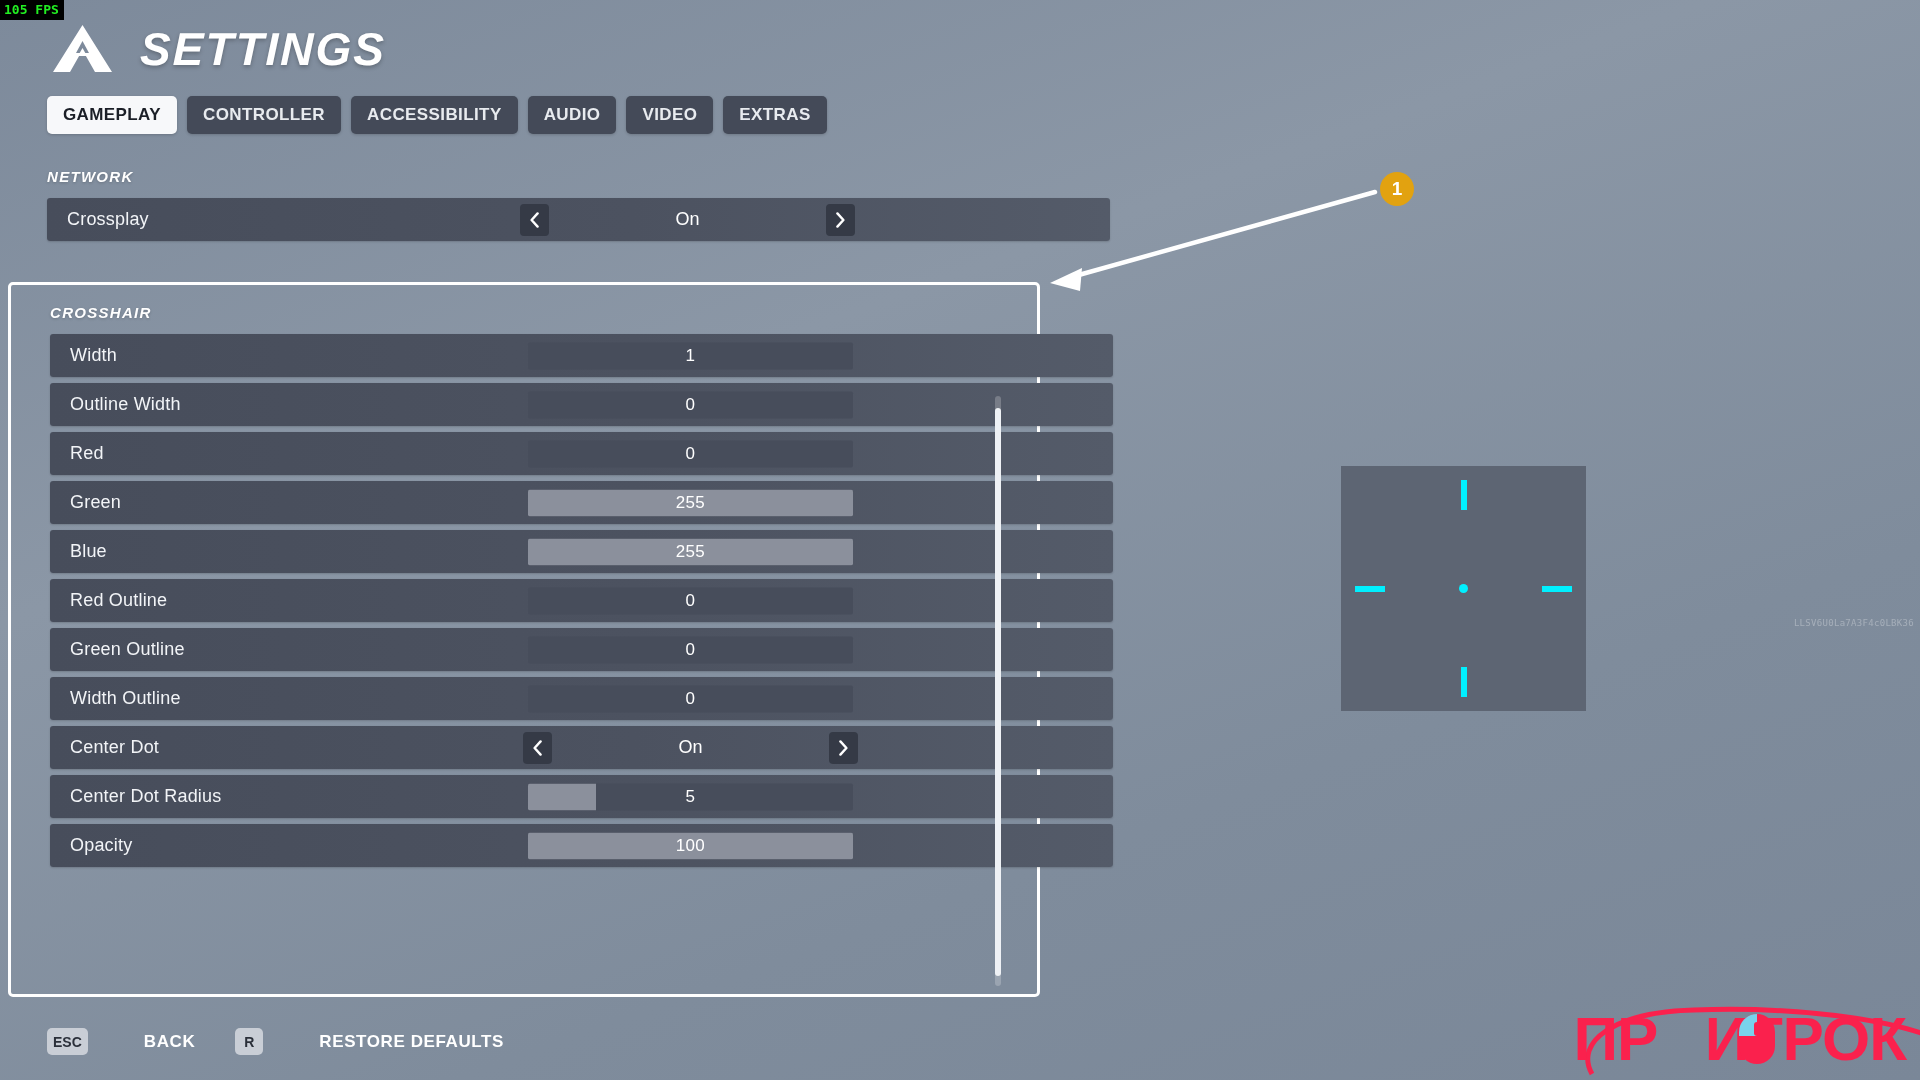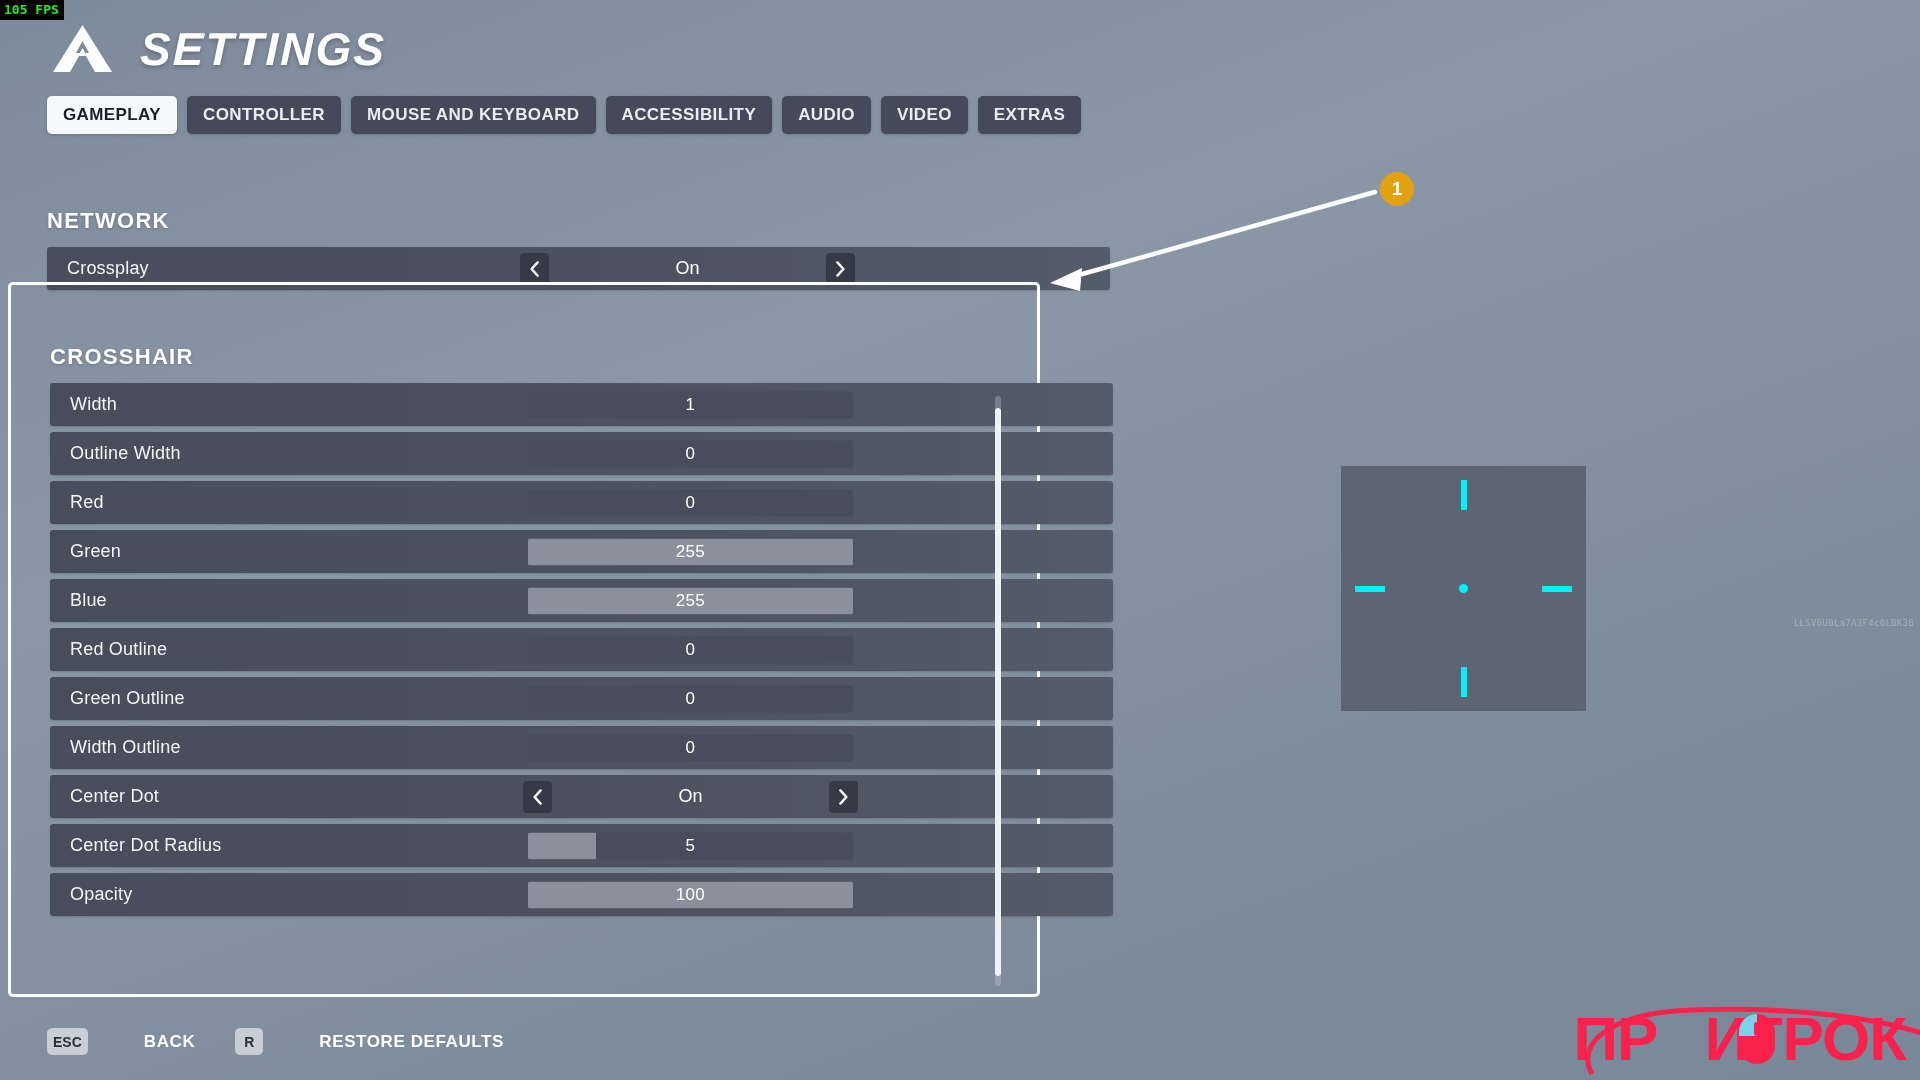--- a/index.html
+++ b/index.html
@@ -87,27 +87,27 @@
   
   #content {
     position: absolute;
     top: 168px;
     left: 0;
     width: 1040px;
     height: 830px;
   }
 
   .section-title {
-    font-size: 22px;
-    font-weight: bold;
+    font-size: 15px;
+    font-weight: bold;
+    font-style: italic;
     color: #ffffff;
     letter-spacing: 1.3px;
     font-stretch: condensed;
     text-shadow: 0 1px 3px rgba(0,0,0,.2);
-    margin-top: 40px;
   }
 
   
   #network-section {
     position: absolute;
     top: 0;
     left: 47px;
     width: 945px;
   }
   #network-section .section-title { margin-bottom: 13px; }
@@ -359,21 +359,20 @@
       <path d="M34.5 18 L41 30 L34.5 30 L28 30 Z" fill="#7d8a9b"></path>
       <path d="M30 33 L39 33 L34.5 25 Z" fill="#ffffff"></path>
     </svg>
   </span>
   <div id="page-title">SETTINGS</div>
 </div>
 
 <div id="tabbar">
   <div class="tab active">GAMEPLAY</div>
   <div class="tab">CONTROLLER</div>
-  <div class="tab">MOUSE AND KEYBOARD</div>
   <div class="tab">ACCESSIBILITY</div>
   <div class="tab">AUDIO</div>
   <div class="tab">VIDEO</div>
   <div class="tab">EXTRAS</div>
 </div>
 
 <div id="content">
 
   <div id="network-section">
     <div class="section-title">NETWORK</div>

